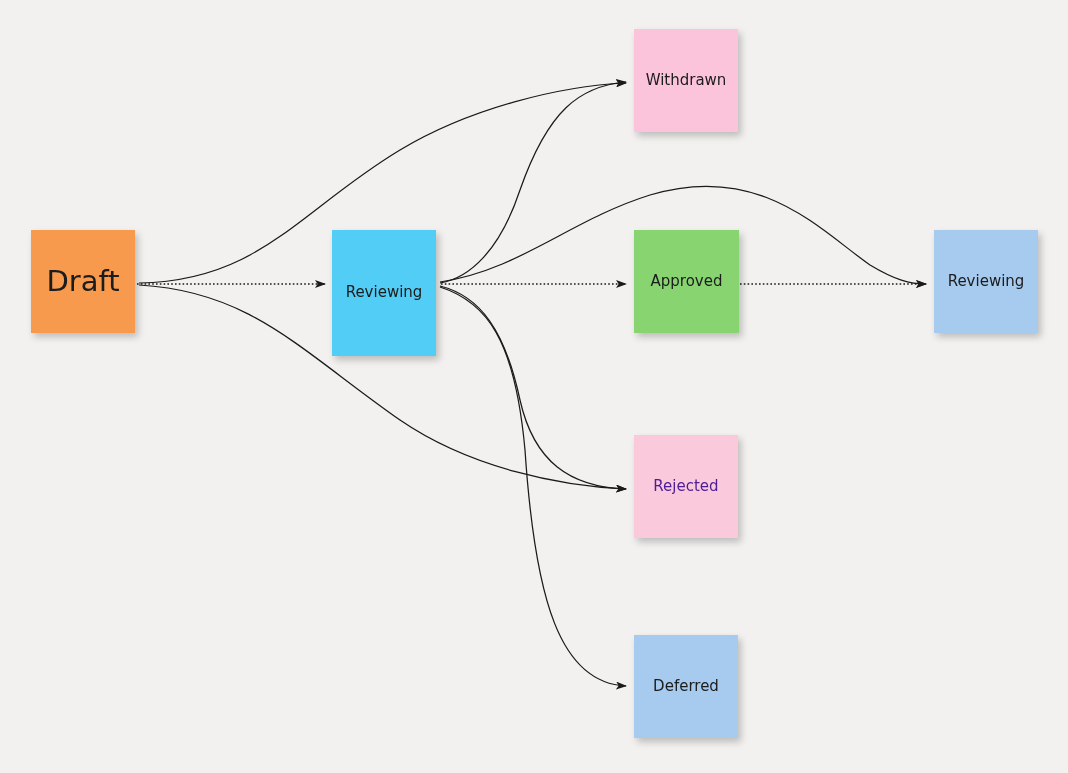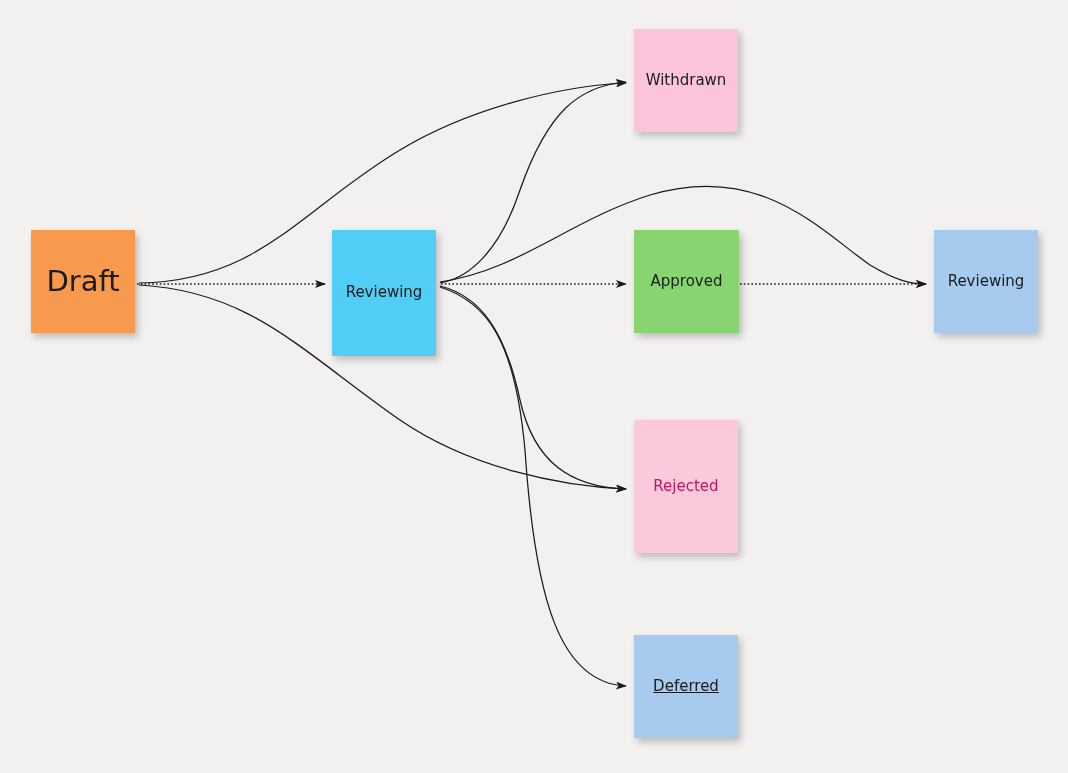--- a/index.html
+++ b/index.html
@@ -84,24 +84,24 @@
       </div>
       <div class="node sz-regular" style="left: 332px; top: 230px; width: 104px; height: 126px; background: rgb(82, 205, 245); color: rgb(28, 28, 28);">
         <span class="node-label">Reviewing</span>
       </div>
       <div class="node sz-regular" style="left: 634px; top: 29px; width: 104px; height: 103px; background: rgb(251, 196, 218); color: rgb(28, 28, 28);">
         <span class="node-label">Withdrawn</span>
       </div>
       <div class="node sz-regular" style="left: 634px; top: 230px; width: 105px; height: 103px; background: rgb(135, 212, 113); color: rgb(28, 28, 28);">
         <span class="node-label">Approved</span>
       </div>
-      <div class="node sz-regular" style="left: 634px; top: 420px; width: 104px; height: 133px; background: rgb(251, 201, 220); color: #be185d;">
+      <div class="node sz-regular" style="left: 634px; top: 435px; width: 104px; height: 103px; background: rgb(251, 201, 220); color: #4c1d95;">
         <span class="node-label">Rejected</span>
       </div>
-      <div class="node sz-regular" style="left: 634px; top: 635px; width: 104px; height: 103px; background: rgb(166, 203, 238); color: rgb(28, 28, 28); text-decoration: underline;">
+      <div class="node sz-regular" style="left: 634px; top: 635px; width: 104px; height: 103px; background: rgb(166, 203, 238); color: rgb(28, 28, 28);">
         <span class="node-label">Deferred</span>
       </div>
       <div class="node sz-regular" style="left: 934px; top: 230px; width: 104px; height: 103px; background: rgb(166, 203, 238); color: rgb(28, 28, 28);">
         <span class="node-label">Reviewing</span>
       </div>
     </div>
 
 </div>
 
 </body></html>

